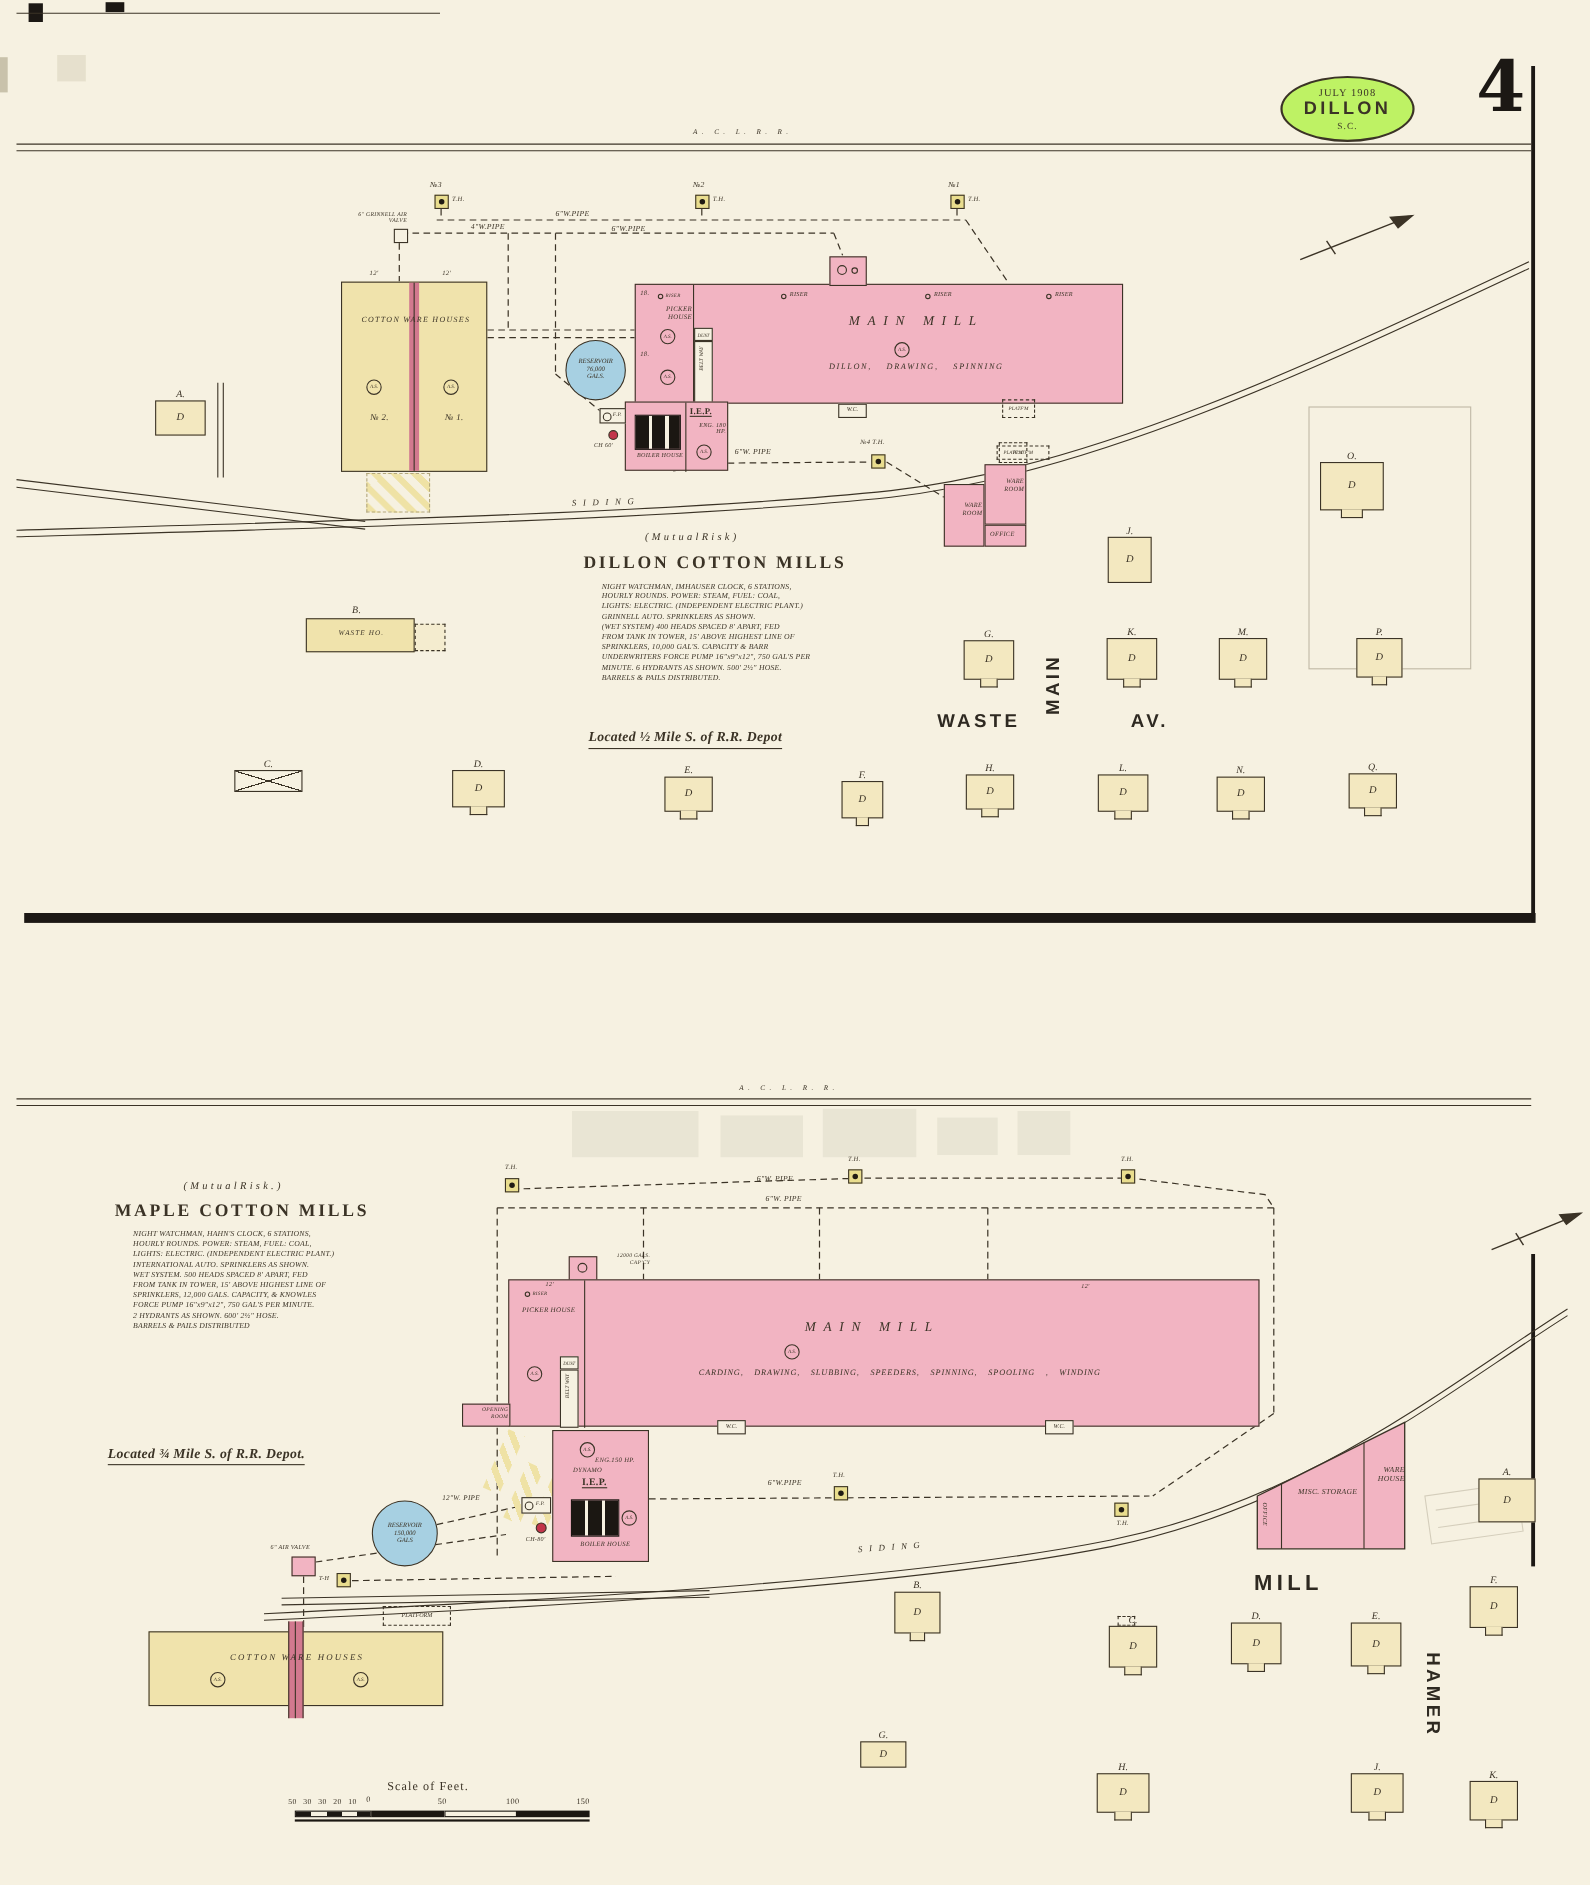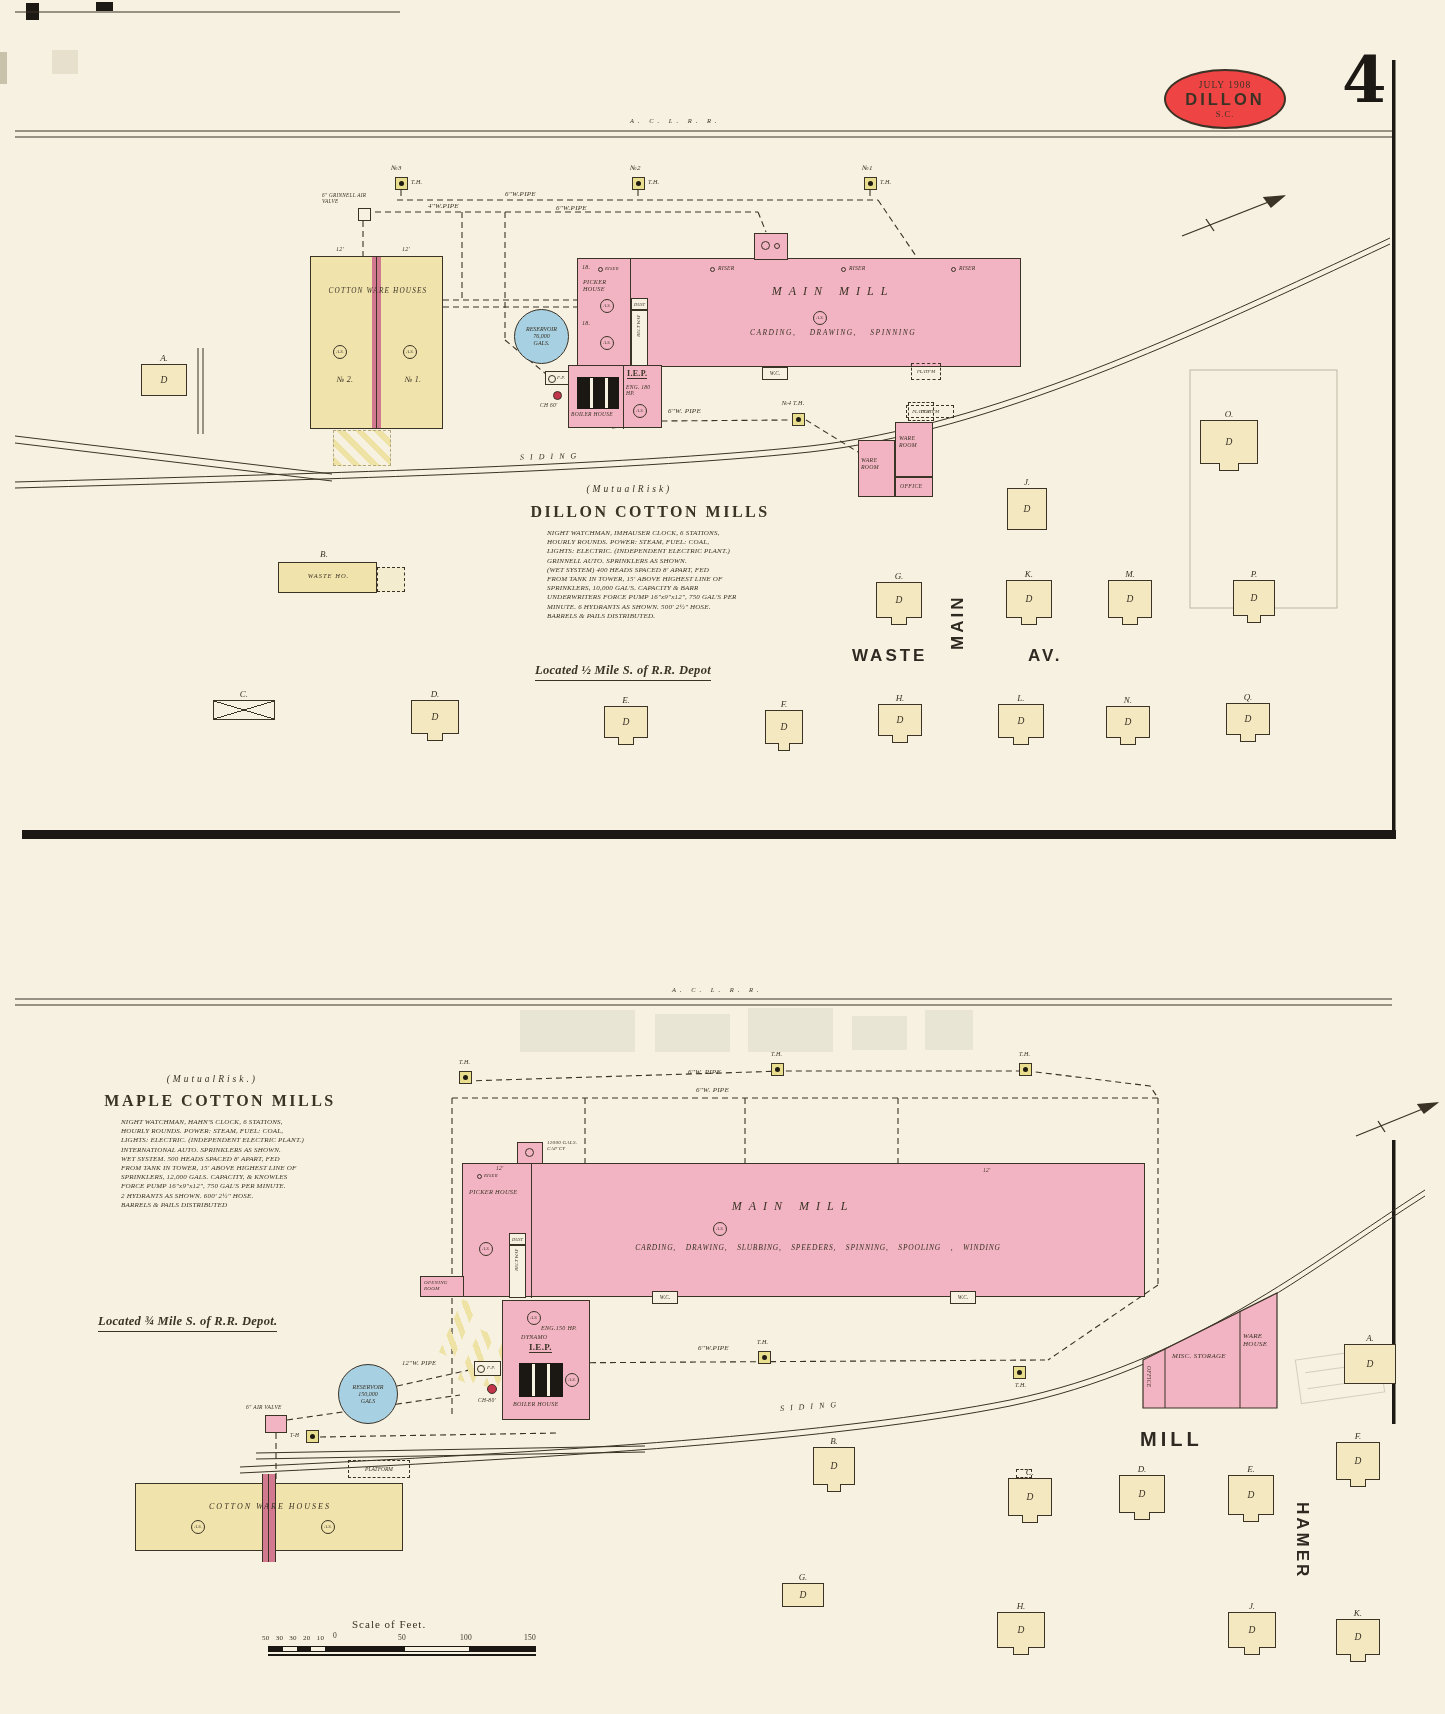--- a/index.html
+++ b/index.html
@@ -5,21 +5,21 @@
   html,body{margin:0;padding:0;background:#f6f1e1;}
   #canvas{position:relative;width:1445px;height:1714px;background:#f6f1e1;overflow:hidden;
           font-family:"Liberation Serif",serif;color:#3b3326;}
   svg.overlay{position:absolute;left:0;top:0;z-index:1;}
   .b{position:absolute;box-sizing:border-box;border:1.2px solid #3b3326;z-index:2;}
   .pk{background:#f2b4c2;}
   .yl{background:#f0e3ac;}
   .ylh{background:#f3e8c0;}
   .wt{background:#f6f1e1;}
   .l{position:absolute;font:italic 7px/1.15 "Liberation Serif",serif;color:#3b3326;white-space:nowrap;letter-spacing:.3px;z-index:3;}
-  .lc{text-align:left;white-space:normal;}
+  .lc{text-align:right;white-space:normal;}
   .as{position:absolute;width:14px;height:14px;border:1.5px solid #3b3326;border-radius:50%;
       font:italic 4.6px/11.5px "Liberation Serif",serif;text-align:center;color:#3b3326;z-index:3;box-sizing:border-box;background:transparent;}
   .th{position:absolute;width:13px;height:13px;background:#e9dd8e;border:1.2px solid #3b3326;box-sizing:border-box;z-index:3;}
   .th i{position:absolute;left:2.5px;top:2.5px;width:5.5px;height:5.5px;border-radius:50%;background:#201b14;}
   .dsh{position:absolute;box-sizing:border-box;border:1.1px dashed #3b3326;z-index:2;}
   .hL{position:absolute;left:50%;top:-12px;transform:translateX(-50%);font:italic 9px "Liberation Serif",serif;color:#3b3326;}
   .hD{position:absolute;inset:0;display:flex;align-items:center;justify-content:center;font:italic 9.5px "Liberation Serif",serif;color:#3b3326;}
   .pr{position:absolute;left:32%;bottom:-8px;width:36%;height:8px;background:#f3e8c0;border:1.2px solid #3b3326;border-top:none;box-sizing:border-box;}
   .st{position:absolute;font:700 17px "Liberation Sans",sans-serif;color:#2e2921;letter-spacing:3px;z-index:3;white-space:nowrap;}
   .vt{writing-mode:vertical-rl;transform:rotate(180deg);}
@@ -126,21 +126,21 @@
 
     <rect x="1190" y="370" width="147" height="238" fill="none" stroke="#948a74" stroke-width="1" opacity=".55"></rect>
 
     <g transform="rotate(-8 1340 1376)" opacity=".5" stroke="#b3ab96" fill="none">
       <rect x="1298" y="1354" width="84" height="44"></rect>
       <line x1="1306" y1="1368" x2="1374" y2="1368"></line>
         <line x1="1306" y1="1384" x2="1374" y2="1384"></line>
     </g>
   </svg>
 
-  <div class="b" style="left:1164px;top:69px;width:122px;height:60px;border-width:2.5px;border-radius:50%;background:#ef4444;z-index:3;">
+  <div class="b" style="left:1164px;top:69px;width:122px;height:60px;border-width:2.5px;border-radius:50%;background:#bef264;z-index:3;">
     <div style="position:absolute;inset:0;display:flex;flex-direction:column;align-items:center;justify-content:center;">
       <span style="font:9.5px 'Liberation Serif',serif;letter-spacing:1px;">JULY 1908</span>
       <span style="font:600 16.5px 'Liberation Sans',sans-serif;letter-spacing:3px;">DILLON</span>
       <span style="font:8.5px 'Liberation Serif',serif;letter-spacing:1px;">S.C.</span>
     </div>
   </div>
   <div class="l" style="left:1342px;top:42px;font:600 64px 'DejaVu Serif',serif;font-style:normal;color:#1c1814;">4</div>
 
   <div class="l" style="left:630px;top:117px;font-size:6.5px;letter-spacing:4px;">A. C. L.  R. R.</div>
 
@@ -206,21 +206,21 @@
         <i class="circ" style="left:19px;top:9px;width:6px;height:6px;"></i>
     </div>
     <div class="circ" style="left:132px;top:8px;width:5px;height:5px;"></div>
     <div class="l" style="left:140px;top:6px;font-size:5.6px;">RISER</div>
     <div class="circ" style="left:263px;top:8px;width:5px;height:5px;"></div>
     <div class="l" style="left:271px;top:6px;font-size:5.6px;">RISER</div>
     <div class="circ" style="left:373px;top:8px;width:5px;height:5px;"></div>
     <div class="l" style="left:381px;top:6px;font-size:5.6px;">RISER</div>
     <div class="l" style="left:90px;top:26px;width:330px;text-align:center;font-size:12px;letter-spacing:7px;font-style:italic;">MAIN  MILL</div>
     <div class="as" style="left:235px;top:52px;">A.S.</div>
-    <div class="l" style="left:70px;top:70px;width:370px;text-align:center;font-size:7.5px;letter-spacing:1.5px;word-spacing:10px;">CARDING,   DRAWING,   SPINNING</div>
+    <div class="l" style="left:70px;top:70px;width:370px;text-align:center;font-size:7.5px;letter-spacing:1.5px;word-spacing:10px;">DILLON,   DRAWING,   SPINNING</div>
   </div>
   <div class="b wt" style="left:762px;top:367px;width:26px;height:13px;font:italic 5.5px/11px 'Liberation Serif',serif;text-align:center;">W.C.</div>
   <div class="dsh" style="left:911px;top:363px;width:30px;height:17px;font:italic 4.6px/15px 'Liberation Serif',serif;text-align:center;">PLATF'M</div>
   <div class="dsh" style="left:906px;top:405px;width:48px;height:13px;font:italic 4.6px/11px 'Liberation Serif',serif;text-align:center;">PLATF'M</div>
 
   <div class="b pk" style="left:568px;top:365px;width:94px;height:63px;">
     <div class="ln" style="left:54px;top:0;width:0;height:63px;border-left:1.2px solid #3b3326;"></div>
     <div class="l" style="left:58px;top:3px;font-size:8px;font-weight:700;font-style:normal;border-bottom:1.3px solid #3b3326;">I.E.P.</div>
     <div class="l lc" style="left:57px;top:18px;width:34px;font-size:5.5px;">ENG. 180 HP.</div>
     <div class="as" style="left:64px;top:38px;">A.S.</div>

